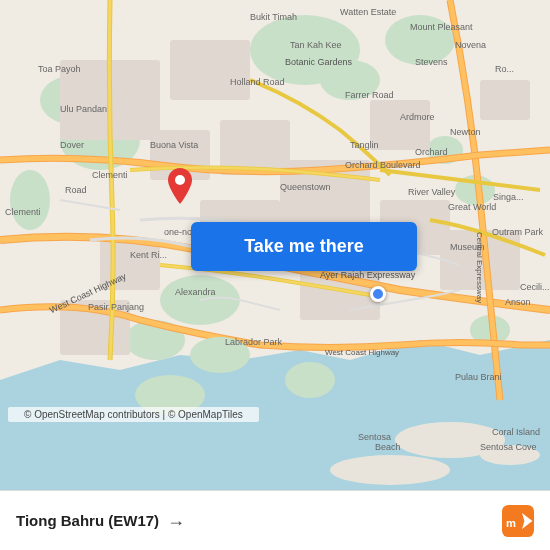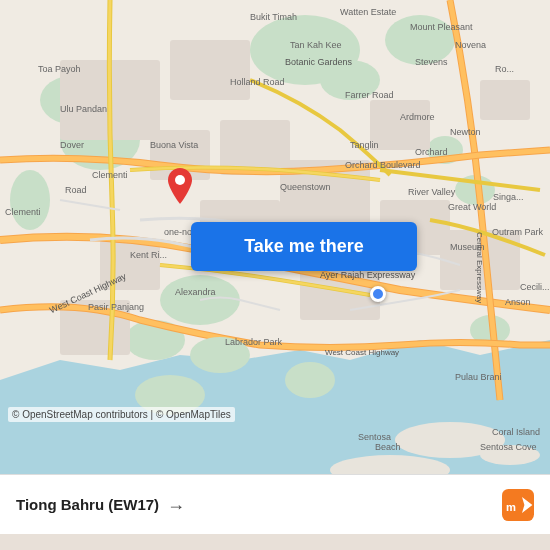--- a/index.html
+++ b/index.html
@@ -22,21 +22,21 @@
     
     #map-bg {
       position: absolute;
       top: 0; left: 0;
       width: 100%; height: 100%;
     }
 
     
     #info-bar {
       position: absolute;
-      bottom: 16px;
+      bottom: 0;
       left: 0;
       width: 550px;
       height: 60px;
       background: white;
       display: flex;
       align-items: center;
       padding: 0 16px;
       border-top: 1px solid #ddd;
     }
 
@@ -97,21 +97,21 @@
     }
 
     
     #attribution {
       position: absolute;
       bottom: 68px;
       left: 8px;
       font-size: 10px;
       color: #444;
       background: rgba(255,255,255,0.7);
-      padding: 2px 4px;
+      padding: 2px 16px;
       border-radius: 2px;
     }
 
     
     #dest-pin {
       position: absolute;
       top: 168px;
       left: 168px;
       width: 24px;
       height: 32px;

